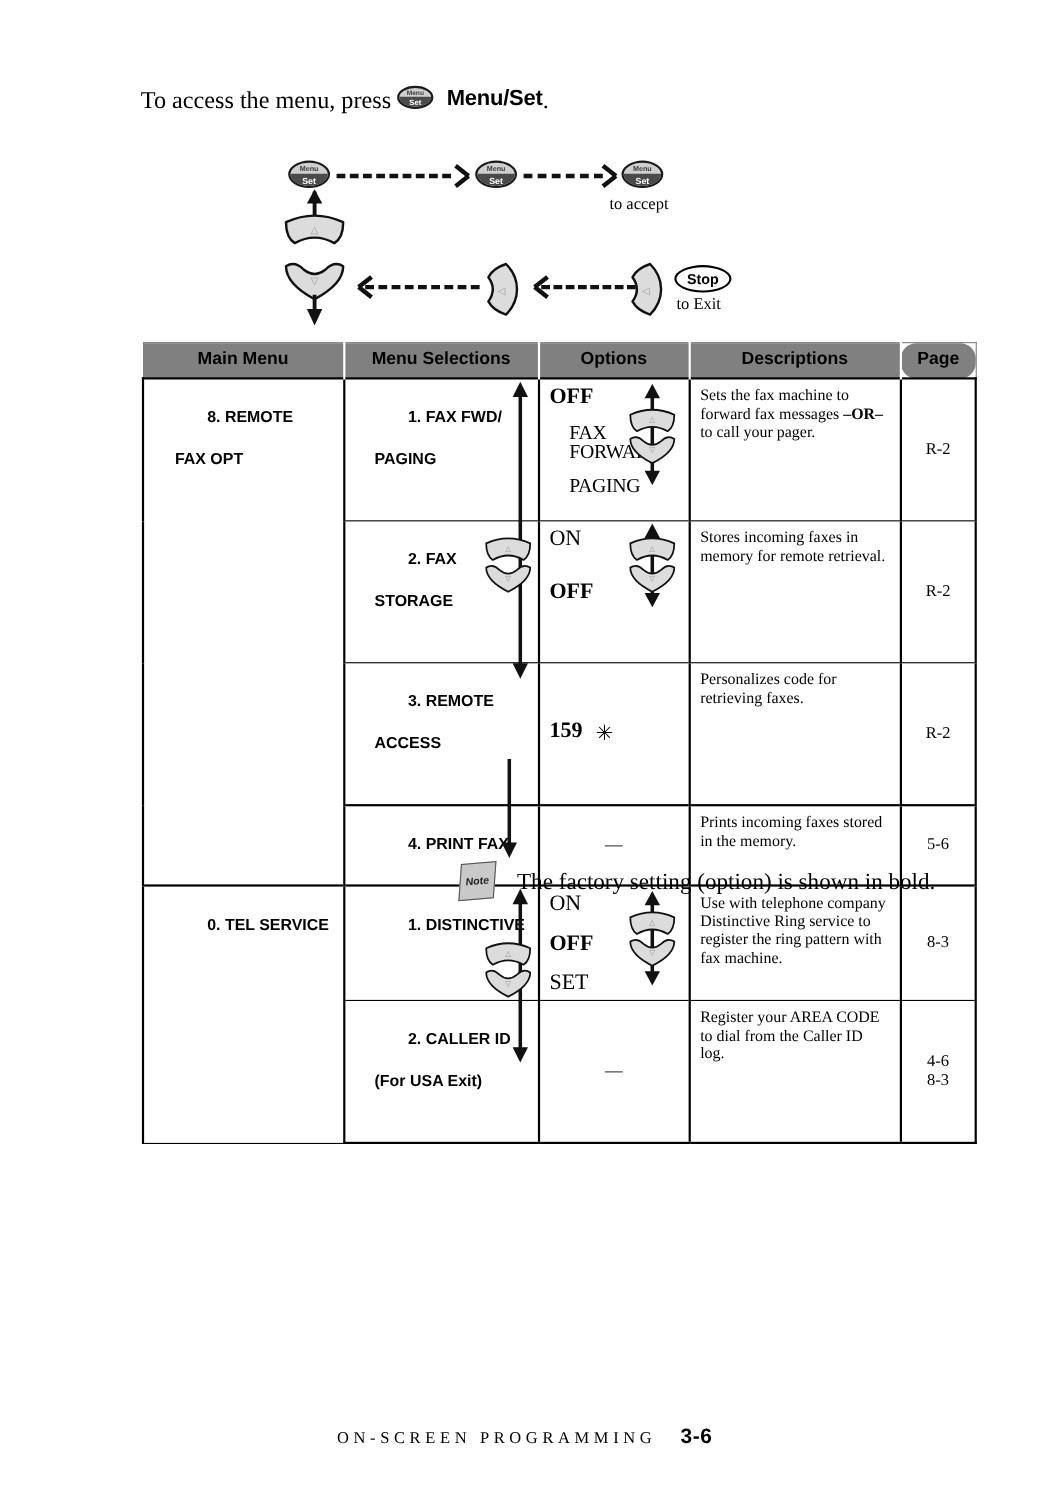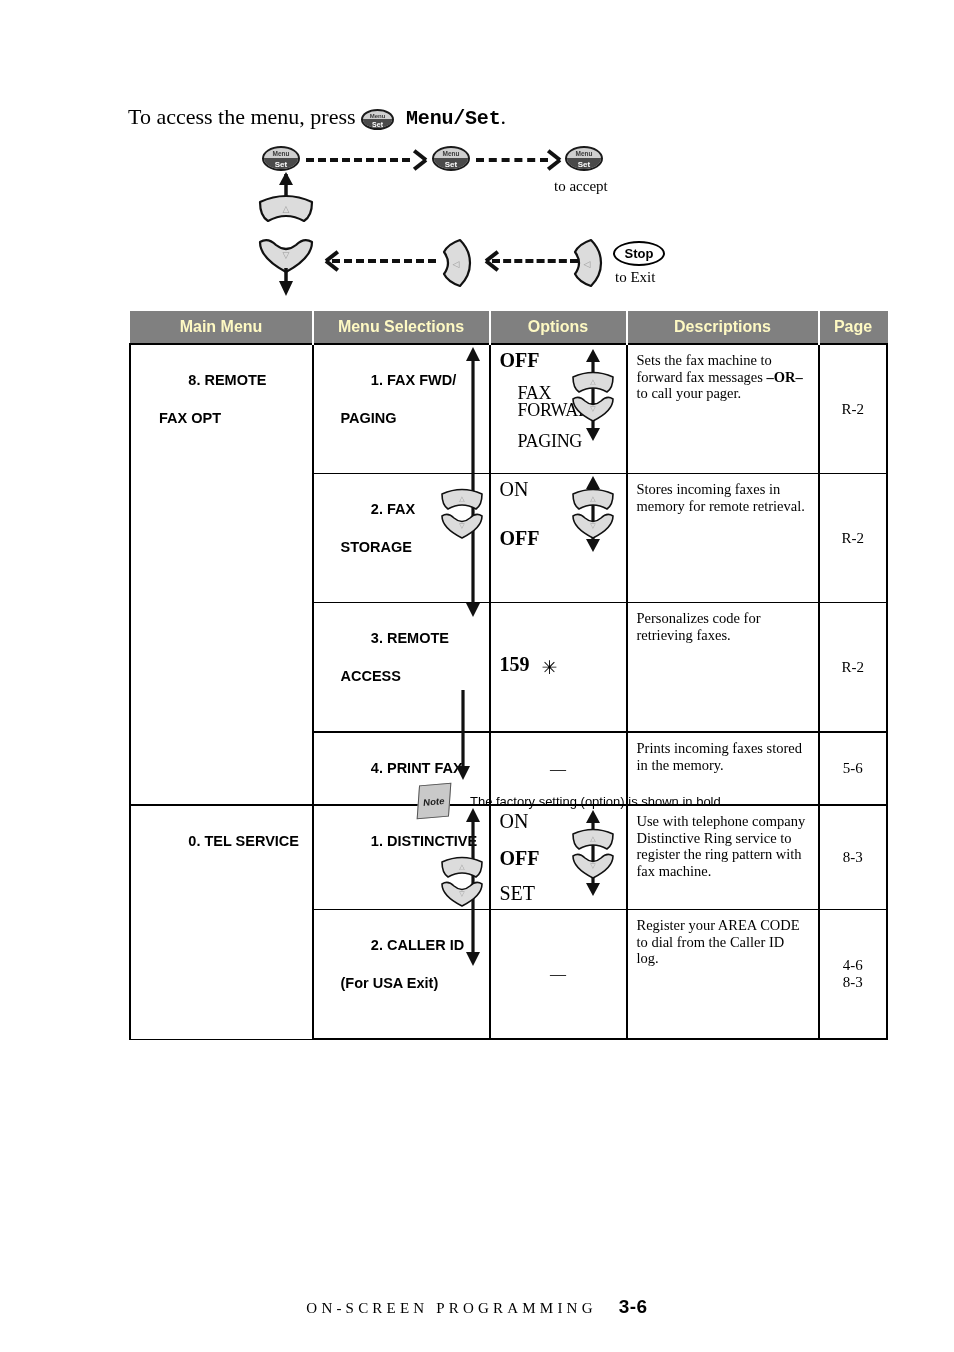--- a/index.html
+++ b/index.html
@@ -15,24 +15,23 @@
     color: #000;
     overflow: hidden;
   }
 
   
   .intro {
     position: absolute;
     left: 128px;
     top: 78px;
     display: flex;
-    align-items: flex-end;
+    align-items: flex-start;
     font-size: 22px;
     font-family: "Liberation Serif", serif;
-    margin-top: 26px;
   }
   .intro .txt { white-space: pre; }
   .intro .bold-sans {
     font-family: "Liberation Sans", sans-serif;
     font-weight: bold;
     font-size: 20px;
     letter-spacing: -0.2px;
   }
 
   
@@ -144,41 +143,41 @@
   table.menu-table {
     position: absolute;
     left: 129px;
     top: 311px;
     width: 748px;
     border-collapse: collapse;
     table-layout: fixed;
   }
   table.menu-table th {
     background: #808080;
-    color: #fef9c3;
+    color: #000000;
     font-family: "Liberation Sans", sans-serif;
     font-weight: bold;
     font-size: 16px;
     padding: 6px 0 7px 0;
     text-align: center;
     border: 1px solid #808080;
     border-right: 2px solid #ffffff;
   }
   table.menu-table th:last-child { border-right: 1px solid #808080; }
   table.menu-table td {
     border: 1px solid #000;
     vertical-align: top;
     position: relative;
     padding: 0;
   }
   .col1 { width: 181px; }
   .col2 { width: 175px; }
   .col3 { width: 135px; }
   .col4 { width: 190px; }
-  .col5 { width: 67px; }
+  .col5 { width: 67px; border-radius: 14px; }
 
   .cell-pad { padding: 7px 9px 7px 9px; }
 
   .mm-label, .ms-label {
     font-family: "Liberation Sans", sans-serif;
     font-weight: bold;
     font-size: 14.5px;
     line-height: 19px;
     white-space: pre;
   }
@@ -241,22 +240,22 @@
     transform: skewX(-9deg) rotate(-5deg);
     font-family: "Liberation Sans", sans-serif;
     font-size: 9.5px;
     font-weight: bold;
     color: #222;
     display: flex;
     align-items: center;
     justify-content: center;
   }
   .note-text {
-    font-family: Liberation Sans, sans-serif;
-    font-size: 13px;
+    font-family: Liberation Serif, serif;
+    font-size: 21px;
     white-space: nowrap;
   }
 
   
   .footer {
     position: absolute;
     left: 0; right: 0;
     top: 1296px;
     display: flex;
     justify-content: center;
@@ -277,21 +276,21 @@
 </style>
 </head>
 <body>
 
 <div class="intro">
   <span class="txt">To access the menu, press </span>
   <span class="msbtn small">
     <span class="top">Menu</span>
     <span class="bot">Set</span>
   </span>
-  <span class="bold-sans" style="margin-left:12px;font-family:Liberation Mono, monospace;"> Menu/Set</span>
+  <span class="bold-sans" style="margin-left:12px;"> Menu/Set</span>
   <span class="txt">.</span>
 </div>
 
 <div class="flow">
 
   <div class="abs msbtn" style="left:22px; top:18px;">
     <span class="top">Menu</span>
     <span class="bot">Set</span>
   </div>
   <div class="dash-h" style="left:66px; top:30px; width:104px;"></div>

